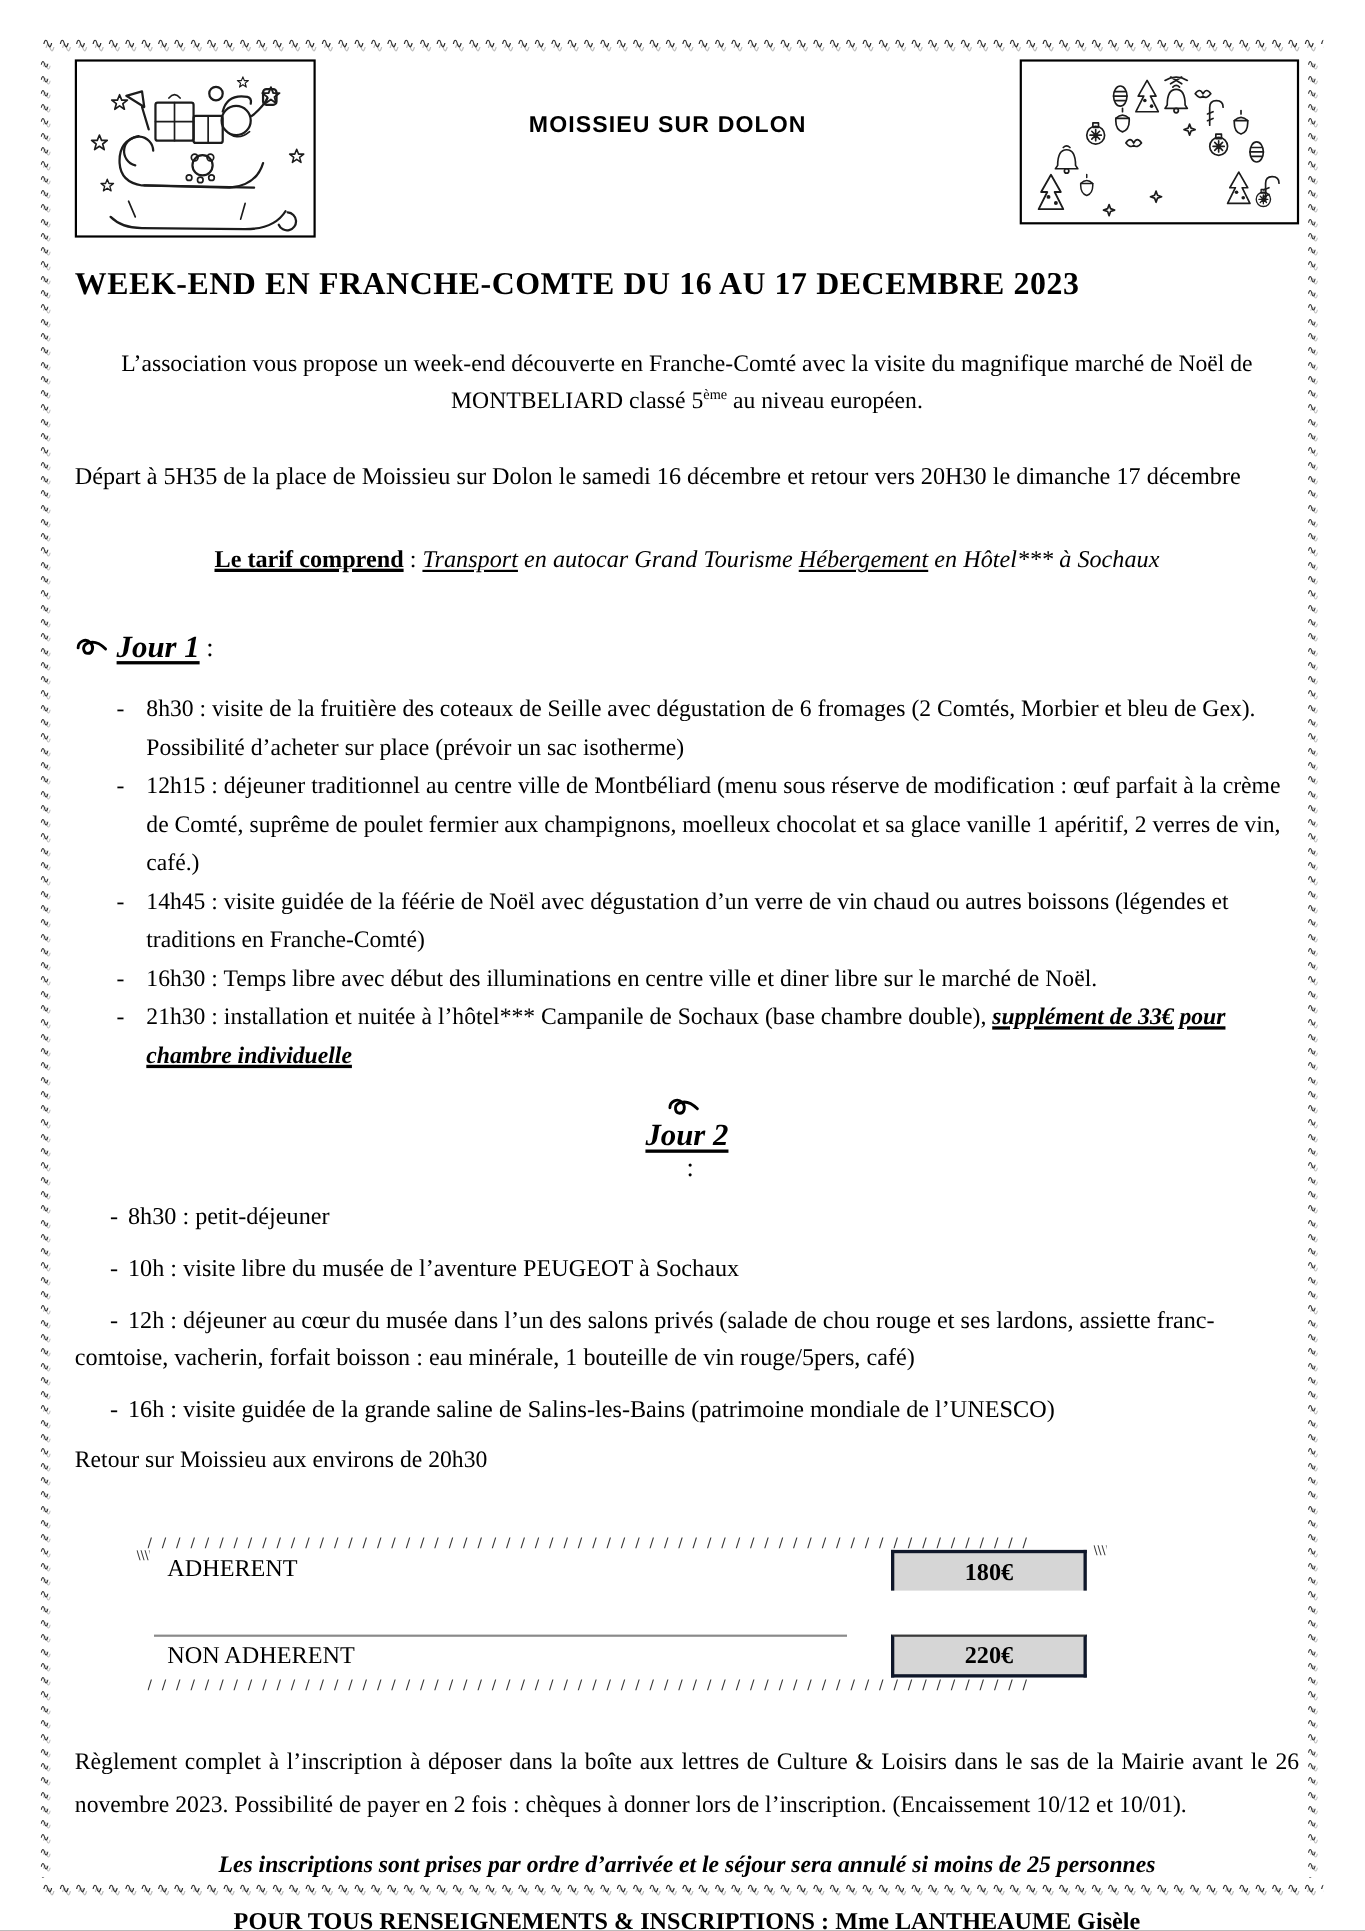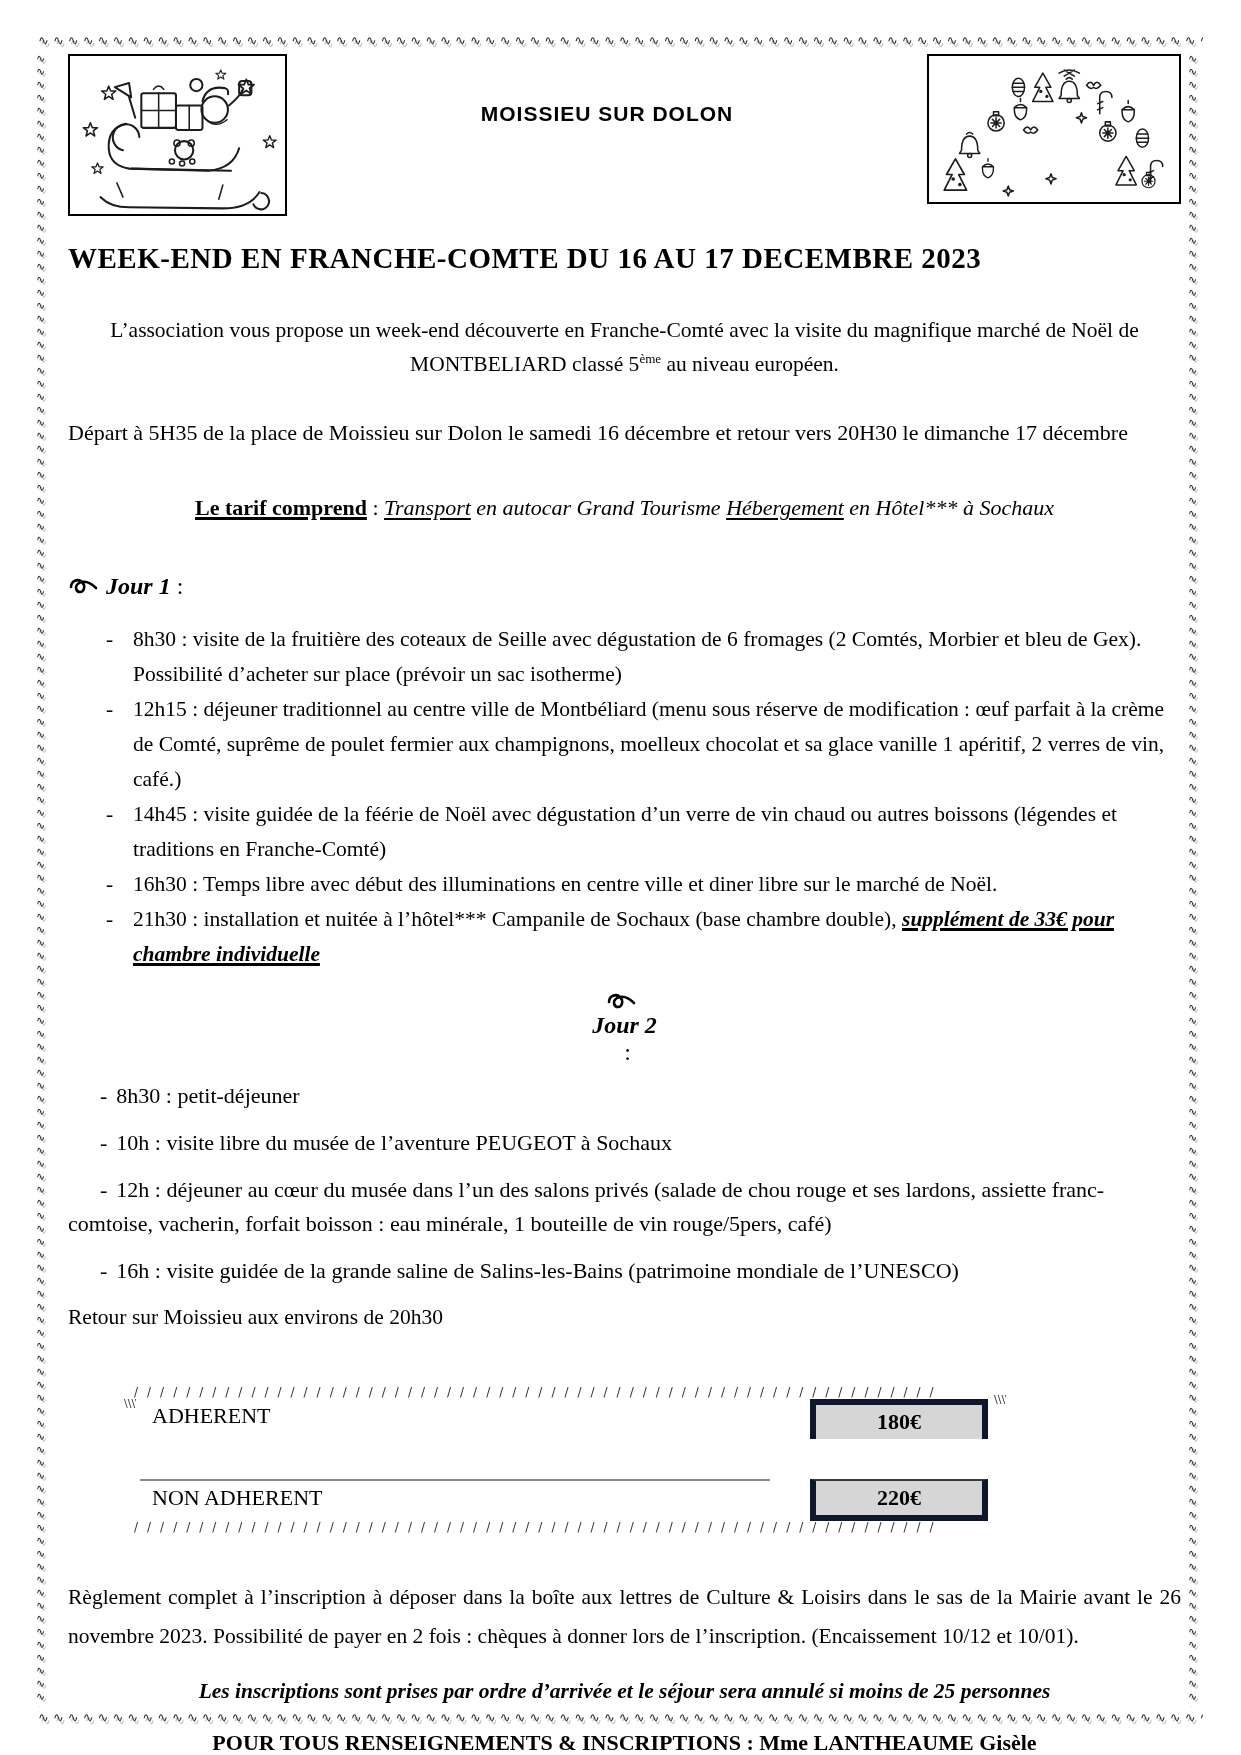--- a/index.html
+++ b/index.html
@@ -49,22 +49,22 @@
   .intro sup{font-size:13px;}
   .depart{font-size:22px;font-weight:normal;text-align:left;line-height:1.85;margin-top:31px;}
   .tarif{font-size:22px;text-align:center;margin-top:42px;}
   .bu{font-weight:bold;text-decoration:underline;text-decoration-thickness:2.5px;}
   .iu{font-style:italic;text-decoration:underline;text-underline-offset:3px;}
   .it{font-style:italic;}
 
   .day-header{margin-top:52px;display:flex;align-items:center;}
   .day-header.second{margin-top:20px;flex-direction:column;}
   .fleuron{width:30px;height:20px;margin-right:8px;flex:0 0 auto;}
-  .day-title{font-size:24px;font-weight:bold;font-style:italic;
-             text-decoration-thickness:2.5px;text-underline-offset:4px;}
+  .day-title{font-size:28px;font-weight:bold;font-style:italic;
+             text-decoration:underline;text-decoration-thickness:2.5px;text-underline-offset:4px;}
   .day-colon{font-size:24px;white-space:pre;}
 
   .j1-list{margin-top:22px;margin-left:38px;}
   .j1-item{display:flex;font-size:21.5px;line-height:35px;}
   .j1-item .dash{flex:0 0 27px;}
   .j1-item .txt{flex:1 1 auto;padding-right:2px;}
   .em-biu{font-weight:bold;font-style:italic;text-decoration:underline;text-decoration-thickness:2.5px;}
 
   .j2-item{font-size:22px;line-height:34px;text-indent:32px;margin-top:13px;}
   .j2-item .dash2{margin-right:9px;}
@@ -74,21 +74,21 @@
   .table-wrap{position:relative;margin:56px 0 0 62px;width:848px;padding:13px 10px 13px 10px;}
   .slash{position:absolute;overflow:hidden;color:#333;font-family:"DejaVu Sans", sans-serif;
          user-select:none;}
   .pt-top{top:0;left:4px;right:60px;height:13px;font-size:12px;letter-spacing:9px;line-height:12px;white-space:nowrap;}
   .pt-bottom{bottom:0;left:4px;right:60px;height:13px;font-size:12px;letter-spacing:9px;line-height:12px;white-space:nowrap;}
   .pt-left{left:-6px;top:10px;bottom:10px;width:12px;font-size:11px;line-height:15px;word-break:break-all;white-space:normal;}
   .pt-right{right:-8px;top:6px;bottom:6px;width:12px;font-size:11px;line-height:15px;word-break:break-all;white-space:normal;}
   .price-grid{display:grid;grid-template-columns:1fr 178px;gap:40px;}
   .cell{height:34px;display:flex;align-items:center;font-size:22px;}
   .cell.lbl{padding-left:12px;background:#fff;}
-  .cell.prc{background:#d6d6d6;border:6px solid #0f172a;justify-content:center;font-weight:bold;}
+  .cell.prc{background:#d6d6d6;border:3px solid #0f172a;justify-content:center;font-weight:bold;}
   .cell.prc.r1{border-bottom:none;}
   .cell.lbl.r2{border-top:2.5px solid #8a8a8a;}
   .cell.prc.r2{border-top:2px solid #3a3a3a;}
 
   .reglement{font-size:21.5px;line-height:1.78;text-align:justify;margin-top:44px;}
   .note{font-size:21.5px;font-weight:bold;font-style:italic;text-align:center;margin-top:24px;}
   .contact{font-size:22px;font-weight:bold;text-align:center;margin-top:20px;line-height:1.75;}
   .email{color:#737373;text-decoration:underline;text-decoration-thickness:2.5px;cursor:pointer;}
 
   .doodle{stroke:#1c1c1c;fill:none;stroke-width:2;stroke-linecap:round;stroke-linejoin:round;}

